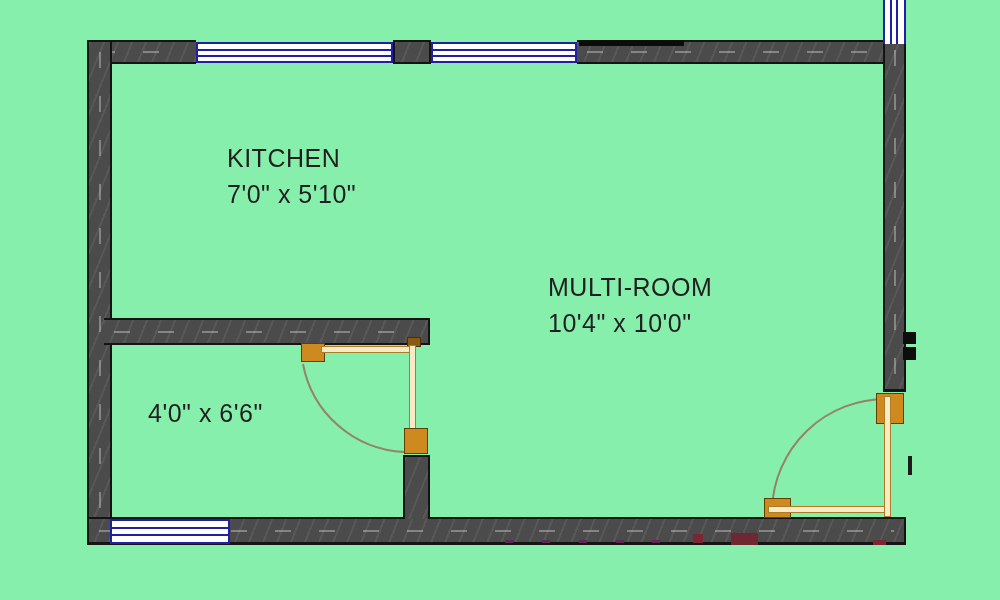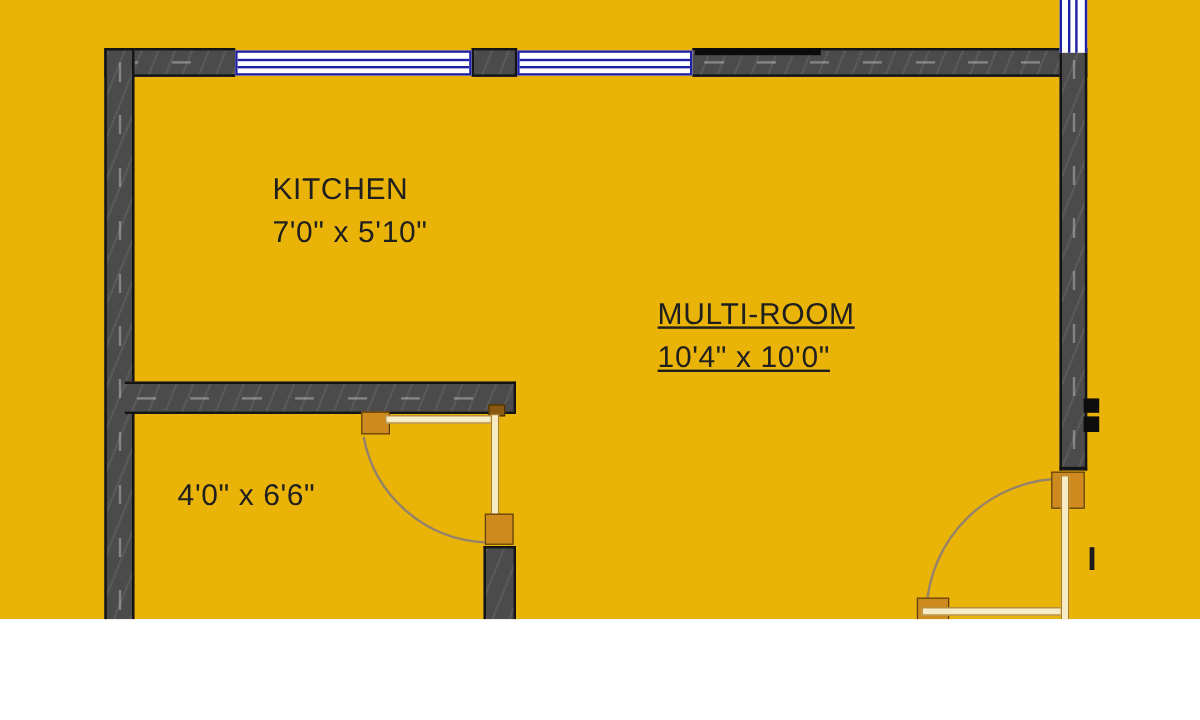--- a/index.html
+++ b/index.html
@@ -1,16 +1,16 @@
 <!DOCTYPE html>
 <html><head>
 <meta charset="utf-8">
 <style>
   html,body{margin:0;padding:0;background:#ffffff;}
-  .canvas{position:relative;width:1000px;height:516px;background:#eab308;overflow:hidden;
+  .canvas{position:relative;width:1000px;height:600px;background:#86efac;overflow:hidden;
           font-family:"Liberation Sans",sans-serif;}
   .wall{position:absolute;background:#4b4b4b;box-sizing:border-box;
         background-image:repeating-linear-gradient(112deg, rgba(255,255,255,0.07) 0 2px, transparent 2px 13px);}
   .cl-h{position:absolute;left:10px;right:10px;top:50%;height:2px;margin-top:-1px;
         background:repeating-linear-gradient(90deg, rgba(225,225,225,.38) 0 16px, transparent 16px 44px);}
   .cl-v{position:absolute;top:10px;bottom:10px;left:50%;width:2px;margin-left:-1px;
         background:repeating-linear-gradient(180deg, rgba(225,225,225,.38) 0 16px, transparent 16px 44px);}
   .window{position:absolute;background:#ffffff;border:2px solid #2020a4;box-sizing:border-box;}
   .ws-h{position:absolute;left:0;right:0;height:2px;background:#2020a4;}
   .ws-v{position:absolute;top:0;bottom:0;width:2px;background:#2020a4;}
@@ -94,21 +94,21 @@
   <div class="mark" style="left:616px;top:540px;width:8px;height:3px;background:#5e2a52;"></div>
   <div class="mark" style="left:652px;top:540px;width:8px;height:3px;background:#5e2a52;"></div>
   <div class="mark" style="left:693px;top:534px;width:10px;height:9px;background:#7a2733;"></div>
   <div class="mark" style="left:731px;top:533px;width:27px;height:12px;background:#6e2733;"></div>
   <div class="mark" style="left:873px;top:540px;width:13px;height:5px;background:#7a2733;"></div>
 
   <div class="room-label" style="left:227px;top:140px;">
     <div>KITCHEN</div>
     <div>7'0" x 5'10"</div>
   </div>
-  <div class="room-label" style="left:548px;top:244px;text-decoration:underline;">
+  <div class="room-label" style="left:548px;top:269px;">
     <div>MULTI-ROOM</div>
     <div>10'4" x 10'0"</div>
   </div>
   <div class="room-label" style="left:148px;top:395px;">
     <div>4'0" x 6'6"</div>
   </div>
 
 </div>
 
 </body></html>

